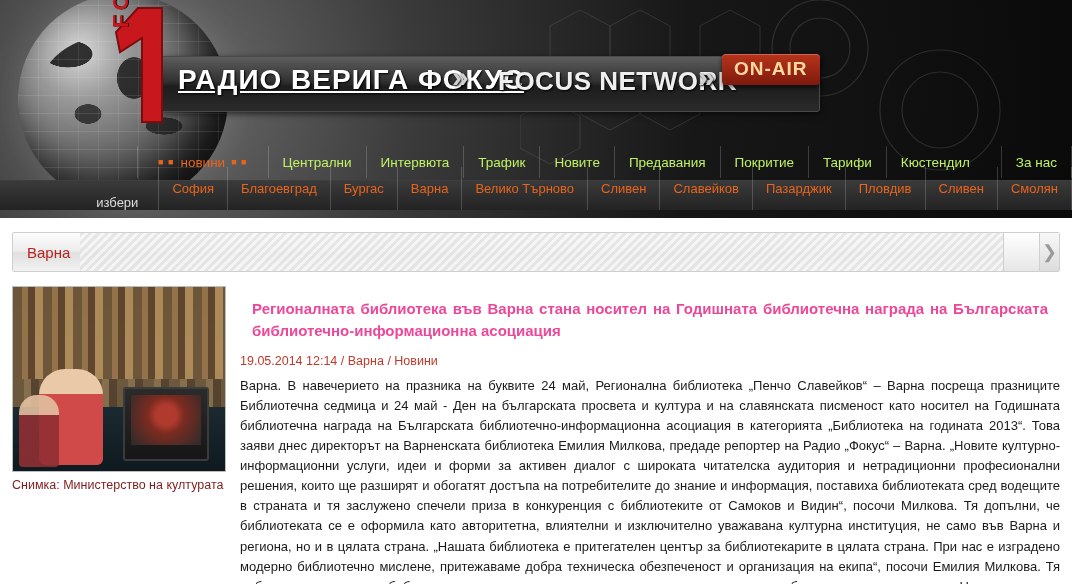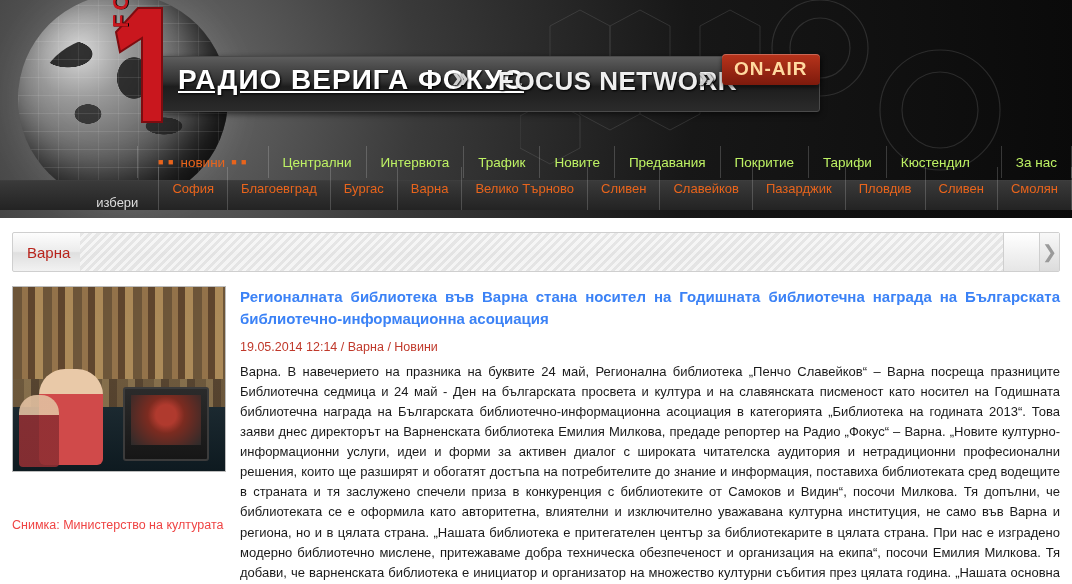--- a/index.html
+++ b/index.html
@@ -231,30 +231,29 @@
     border-radius: 26px 26px 6px 6px;
   }
   .ph-girl2 {
     position:absolute; left:6px; bottom:4px; width:40px; height:72px;
     background: linear-gradient(180deg,#e2c0a0 0 28%, #8f2f33 28% 100%);
     border-radius: 18px 18px 4px 4px;
     opacity:.9;
   }
   .photo-caption {
     font-size: 12.5px;
-    color: #ef4444;
+    color: #7f1d1d;
     padding-top: 6px;
-    margin-top: 40px;
   }
   .text-col { flex: 1; padding-left: 14px; }
   .headline {
-    margin: 0;
+    margin: 12px;
     font-size: 15px;
     line-height: 1.45;
-    color: #3b82f6;
+    color: #ec4899;
     font-weight: bold;
     text-align: justify;
   }
   .meta {
     margin-top: 10px;
     font-size: 12.5px;
     color: #c0392b;
   }
   .meta .sep { color: #c0392b; }
   .body-text {

